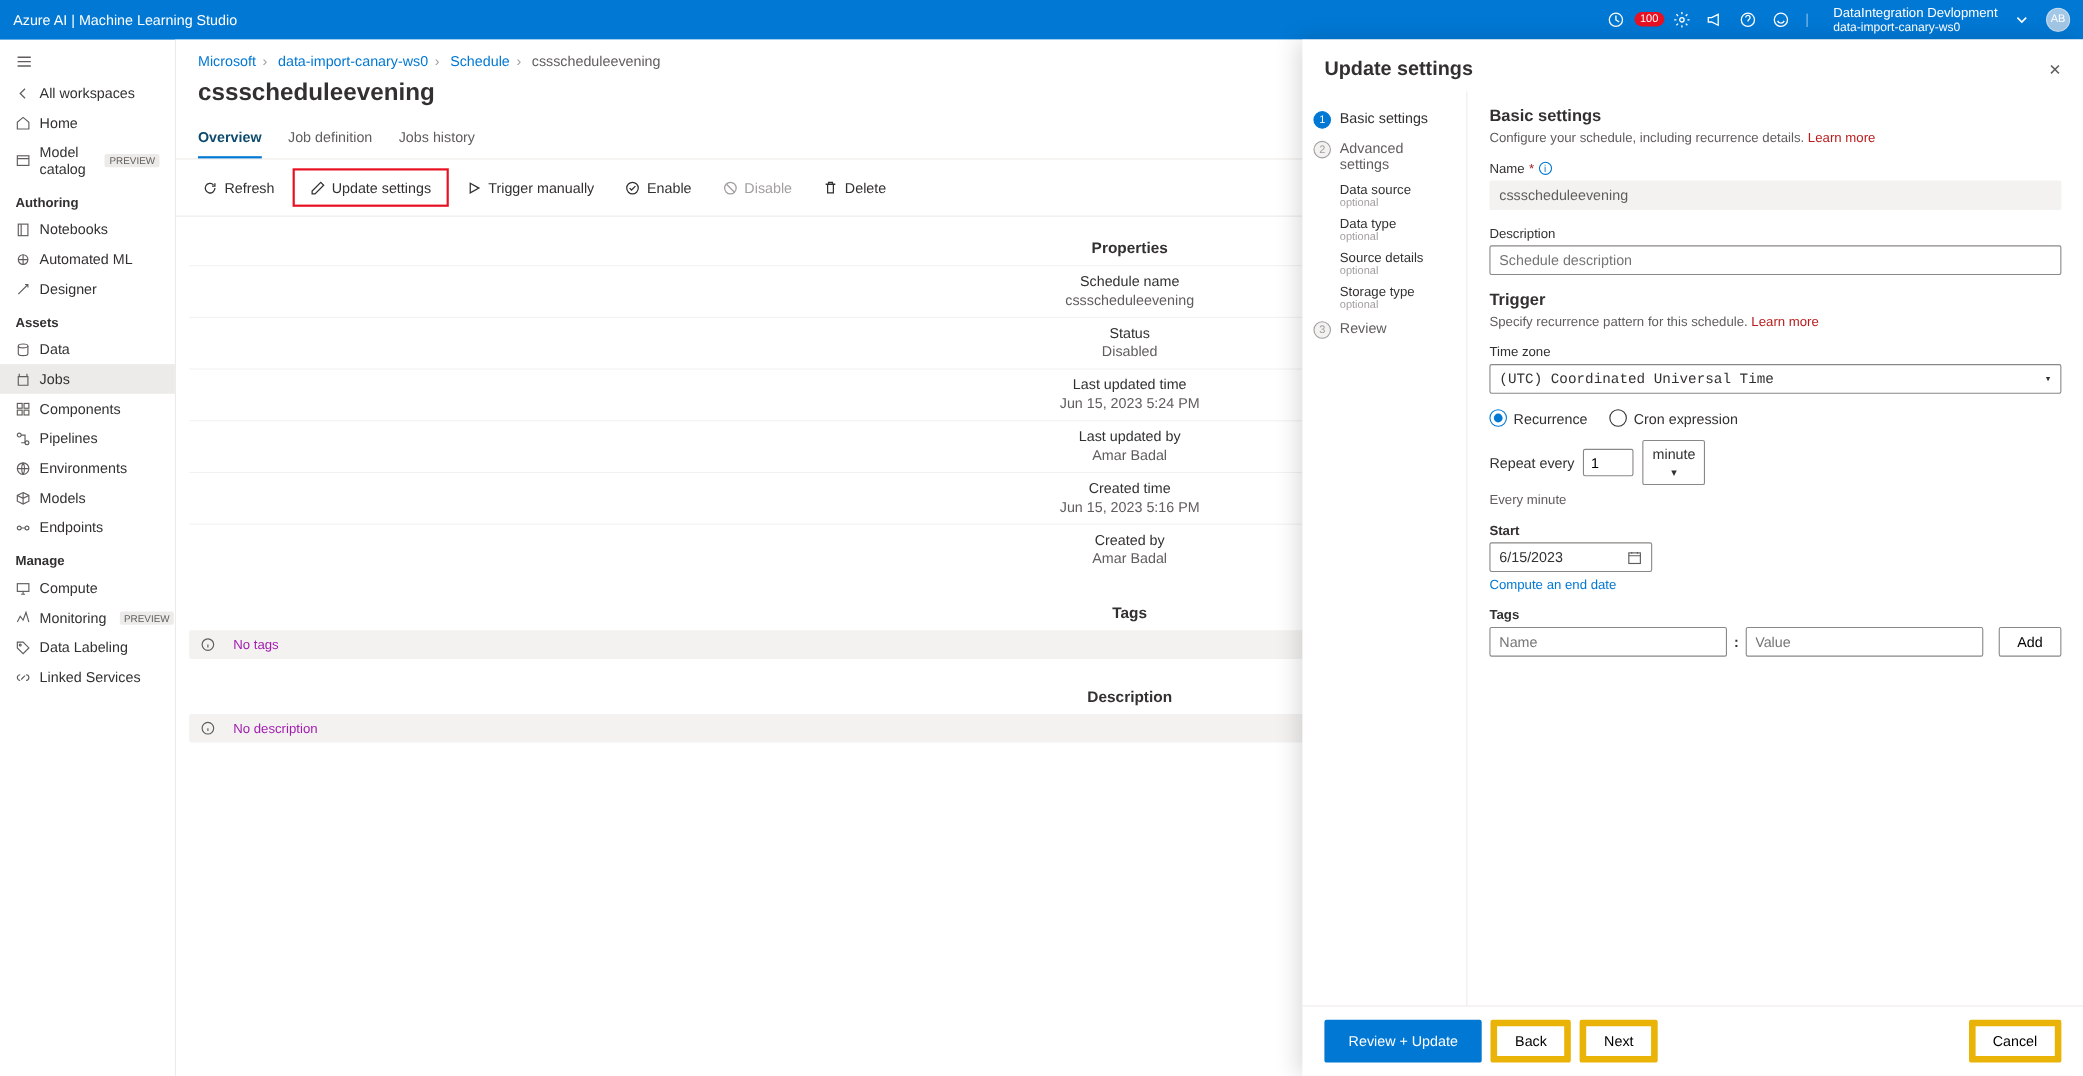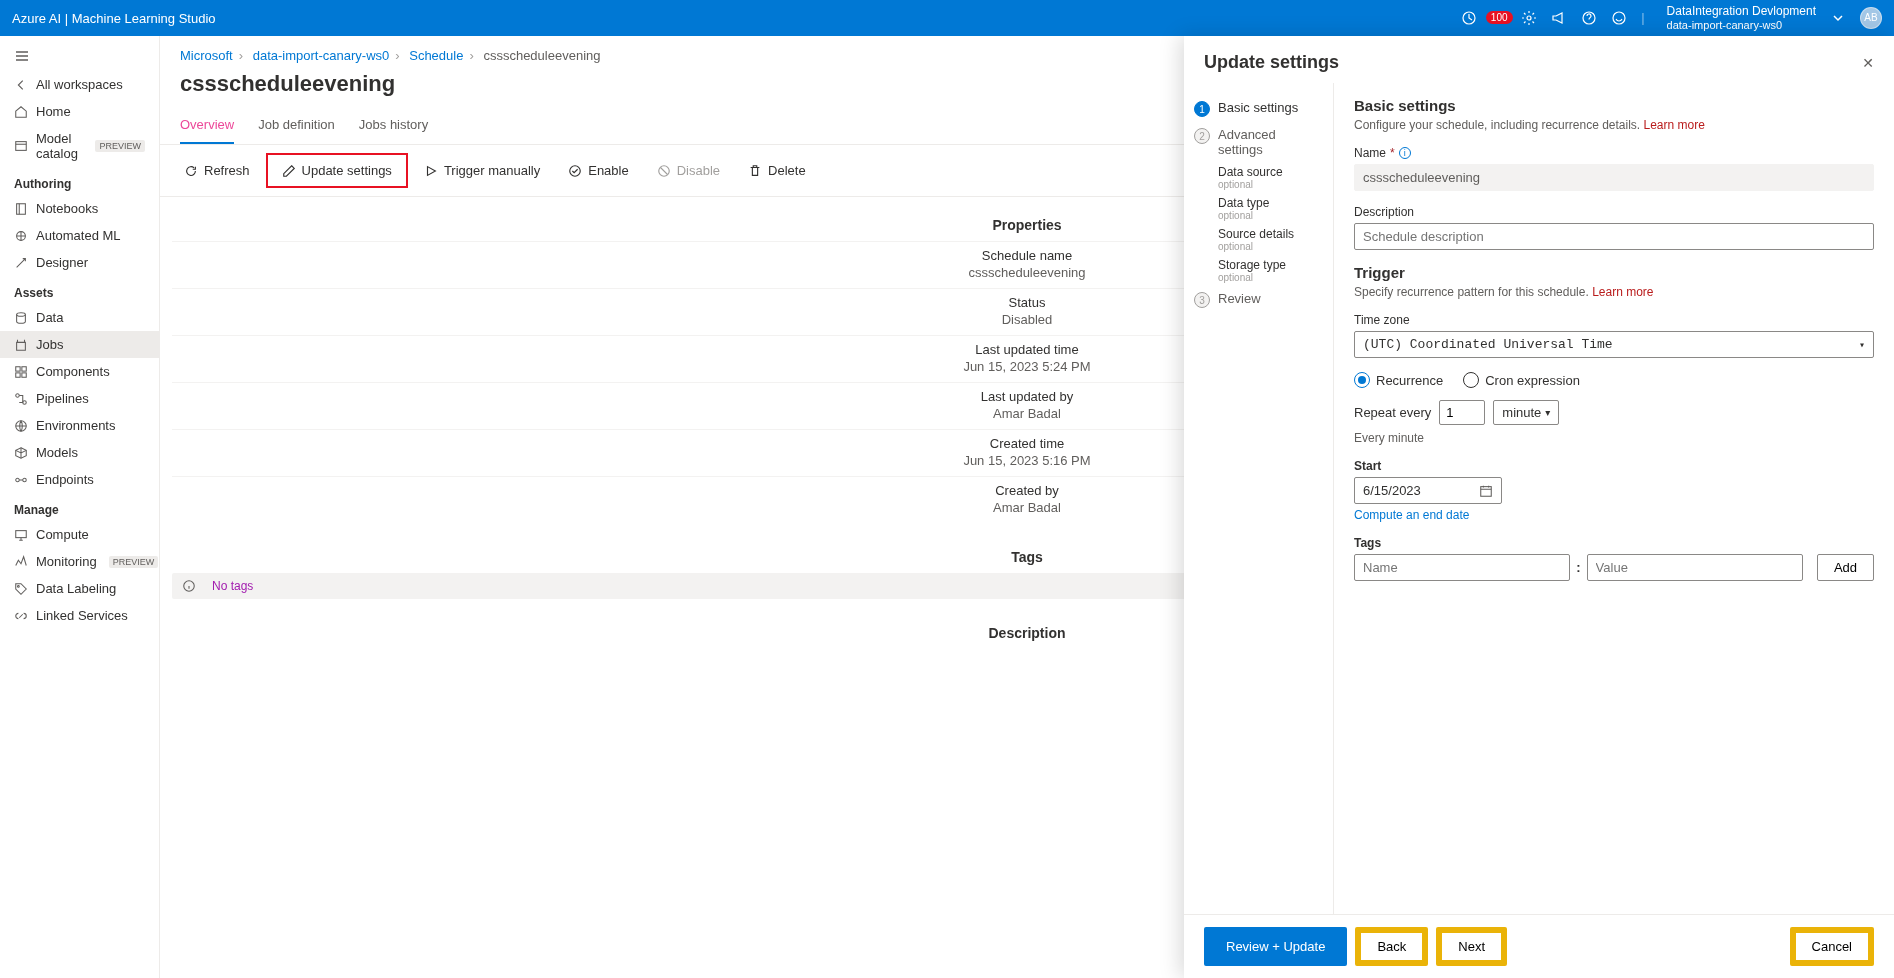--- a/index.html
+++ b/index.html
@@ -27,21 +27,21 @@
 .nav-icon { width:14px; height:14px; flex-shrink:0; color:#605e5c; }
 
 
 .main { flex:1; overflow-y:auto; padding:12px 0 0 0; background:#fff; position:relative; }
 .breadcrumb { padding:0 20px 8px; font-size:13px; color:#605e5c; }
 .breadcrumb a { color:#0078d4; text-decoration:none; cursor:pointer; }
 .breadcrumb .sep { margin:0 6px; color:#a19f9d; }
 .page-title { padding:0 20px 14px; font-size:22px; font-weight:600; }
 .tabs { display:flex; gap:24px; padding:0 20px; border-bottom:1px solid #edebe9; }
 .tab { padding:6px 0 10px; font-size:13px; color:#605e5c; cursor:pointer; border-bottom:2px solid transparent; }
-.tab.active { color:#ec4899; border-bottom-color:#0078d4; }
+.tab.active { color:#0c4a6e; border-bottom-color:#0078d4;font-weight:bold; }
 .toolbar { display:flex; align-items:center; gap:4px; padding:8px 12px; border-bottom:1px solid #edebe9; }
 .tool-btn { display:flex; align-items:center; gap:6px; padding:6px 12px; font-size:13px; color:#323130; cursor:pointer; border-radius:2px; }
 .tool-btn.disabled { color:#a19f9d; cursor:default; }
 .tool-btn.highlight { border:2px solid #e81123; border-radius:0; padding:8px 14px; }
 .tool-icon { width:14px; height:14px; }
 
 .section { margin:12px 12px 18px 12px;text-align:center; }
 .section-header { font-weight:600; font-size:14px; padding:8px 10px; }
 .prop-row { padding:6px 10px 8px; border-top:1px solid #f3f2f1; }
 .prop-label { font-size:13px; color:#323130; margin-bottom:2px; }
@@ -73,21 +73,21 @@
 .input { width:100%; border:1px solid #8a8886; border-radius:2px; padding:5px 8px; font-size:13px; font-family:inherit; }
 .input.readonly { background:#f3f2f1; border-color:#f3f2f1; color:#605e5c; }
 .select { width:100%; border:1px solid #8a8886; border-radius:2px; padding:5px 8px; font-size:13px; display:flex; justify-content:space-between; align-items:center; cursor:pointer;font-family:Liberation Mono, monospace; }
 .radio-row { display:flex; gap:20px; align-items:flex-start; margin:6px 0 12px; }
 .radio { display:flex; align-items:center; gap:6px; cursor:pointer; }
 .radio-dot { width:16px; height:16px; border:1px solid #323130; border-radius:50%; display:flex; align-items:center; justify-content:center; }
 .radio.checked .radio-dot { border-color:#0078d4; }
 .radio.checked .radio-dot::after { content:''; width:8px; height:8px; background:#0078d4; border-radius:50%; }
 .inline-row { display:flex; align-items:center; gap:8px; }
 .small-input { width:46px; border:1px solid #8a8886; border-radius:2px; padding:4px 6px; font-size:13px; text-align:left; }
-.small-select { border:1px solid #8a8886; border-radius:2px; padding:4px 8px; font-size:13px; display:flex; align-items:center; gap:4px; cursor:pointer; }
+.small-select { border:1px solid #8a8886; border-radius:2px; padding:4px 8px; font-size:13px; display:flex; align-items:center; gap:4px; cursor:pointer;flex-direction:column; }
 .muted-text { font-size:12px; color:#605e5c; margin-top:6px; }
 .date-input { width:148px; border:1px solid #8a8886; border-radius:2px; padding:5px 8px; font-size:13px; display:flex; justify-content:space-between; align-items:center; }
 .link { color:#0078d4; font-size:12px; cursor:pointer; margin-top:4px; display:inline-block; }
 .tag-row { display:flex; gap:6px; align-items:center; }
 .tag-input { flex:1; border:1px solid #8a8886; border-radius:2px; padding:5px 8px; font-size:13px; }
 .tag-sep { font-weight:600; }
 .add-btn { border:1px solid #8a8886; background:#fff; padding:5px 16px; font-size:13px; cursor:pointer; border-radius:2px; margin-left:8px; }
 
 .panel-footer { border-top:1px solid #edebe9; padding:12px 20px; display:flex; justify-content:space-between; }
 .footer-left { display:flex; gap:8px; }
@@ -371,20 +371,27 @@
           <svg width="14" height="14" viewBox="0 0 16 16" fill="none" stroke="#605e5c" stroke-width="1.2">
             <circle cx="8" cy="8" r="6"></circle>
             <path d="M8 5h.01M8 8v3"></path>
           </svg>
           <span>No tags</span>
         </div>
     </div>
 
     <div class="section">
       <div class="section-header">Description</div>
+      <div class="empty-pill">
+          <svg width="14" height="14" viewBox="0 0 16 16" fill="none" stroke="#605e5c" stroke-width="1.2">
+            <circle cx="8" cy="8" r="6"></circle>
+            <path d="M8 5h.01M8 8v3"></path>
+          </svg>
+          <span>No description</span>
+        </div>
     </div>
   </div>
 </div>
 
 <div class="panel">
   <div class="panel-header">
     <div class="panel-title">Update settings</div>
     <div class="panel-close">✕</div>
   </div>
   <div class="panel-body">

